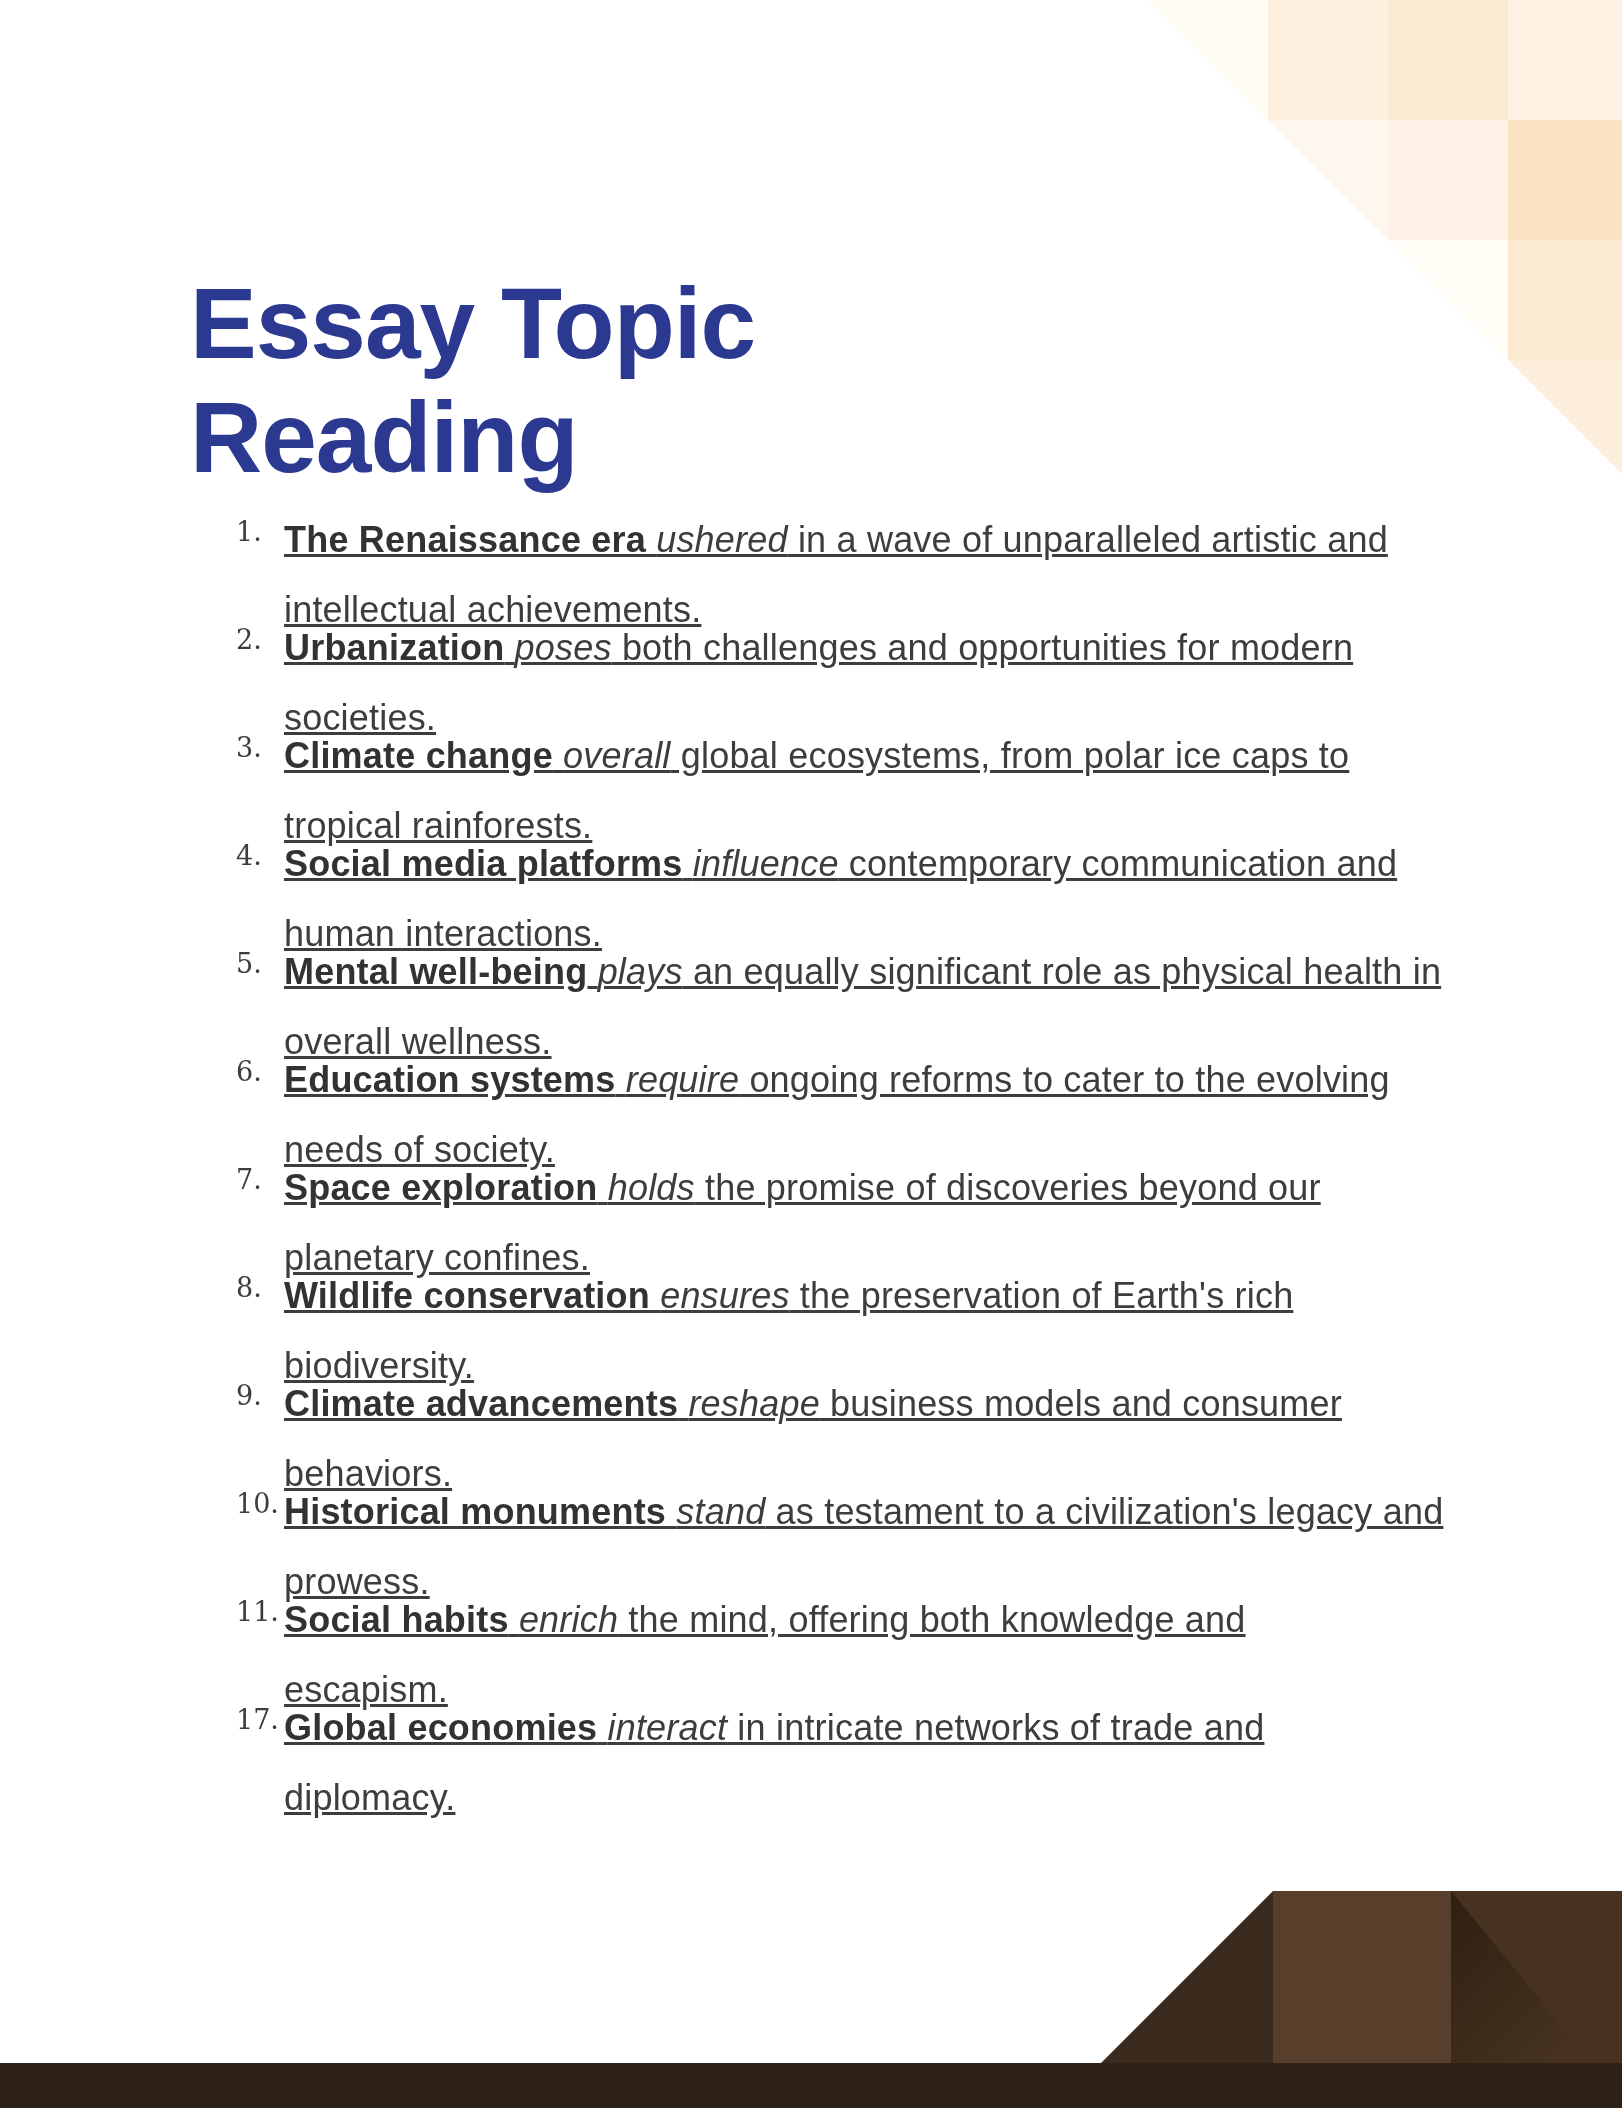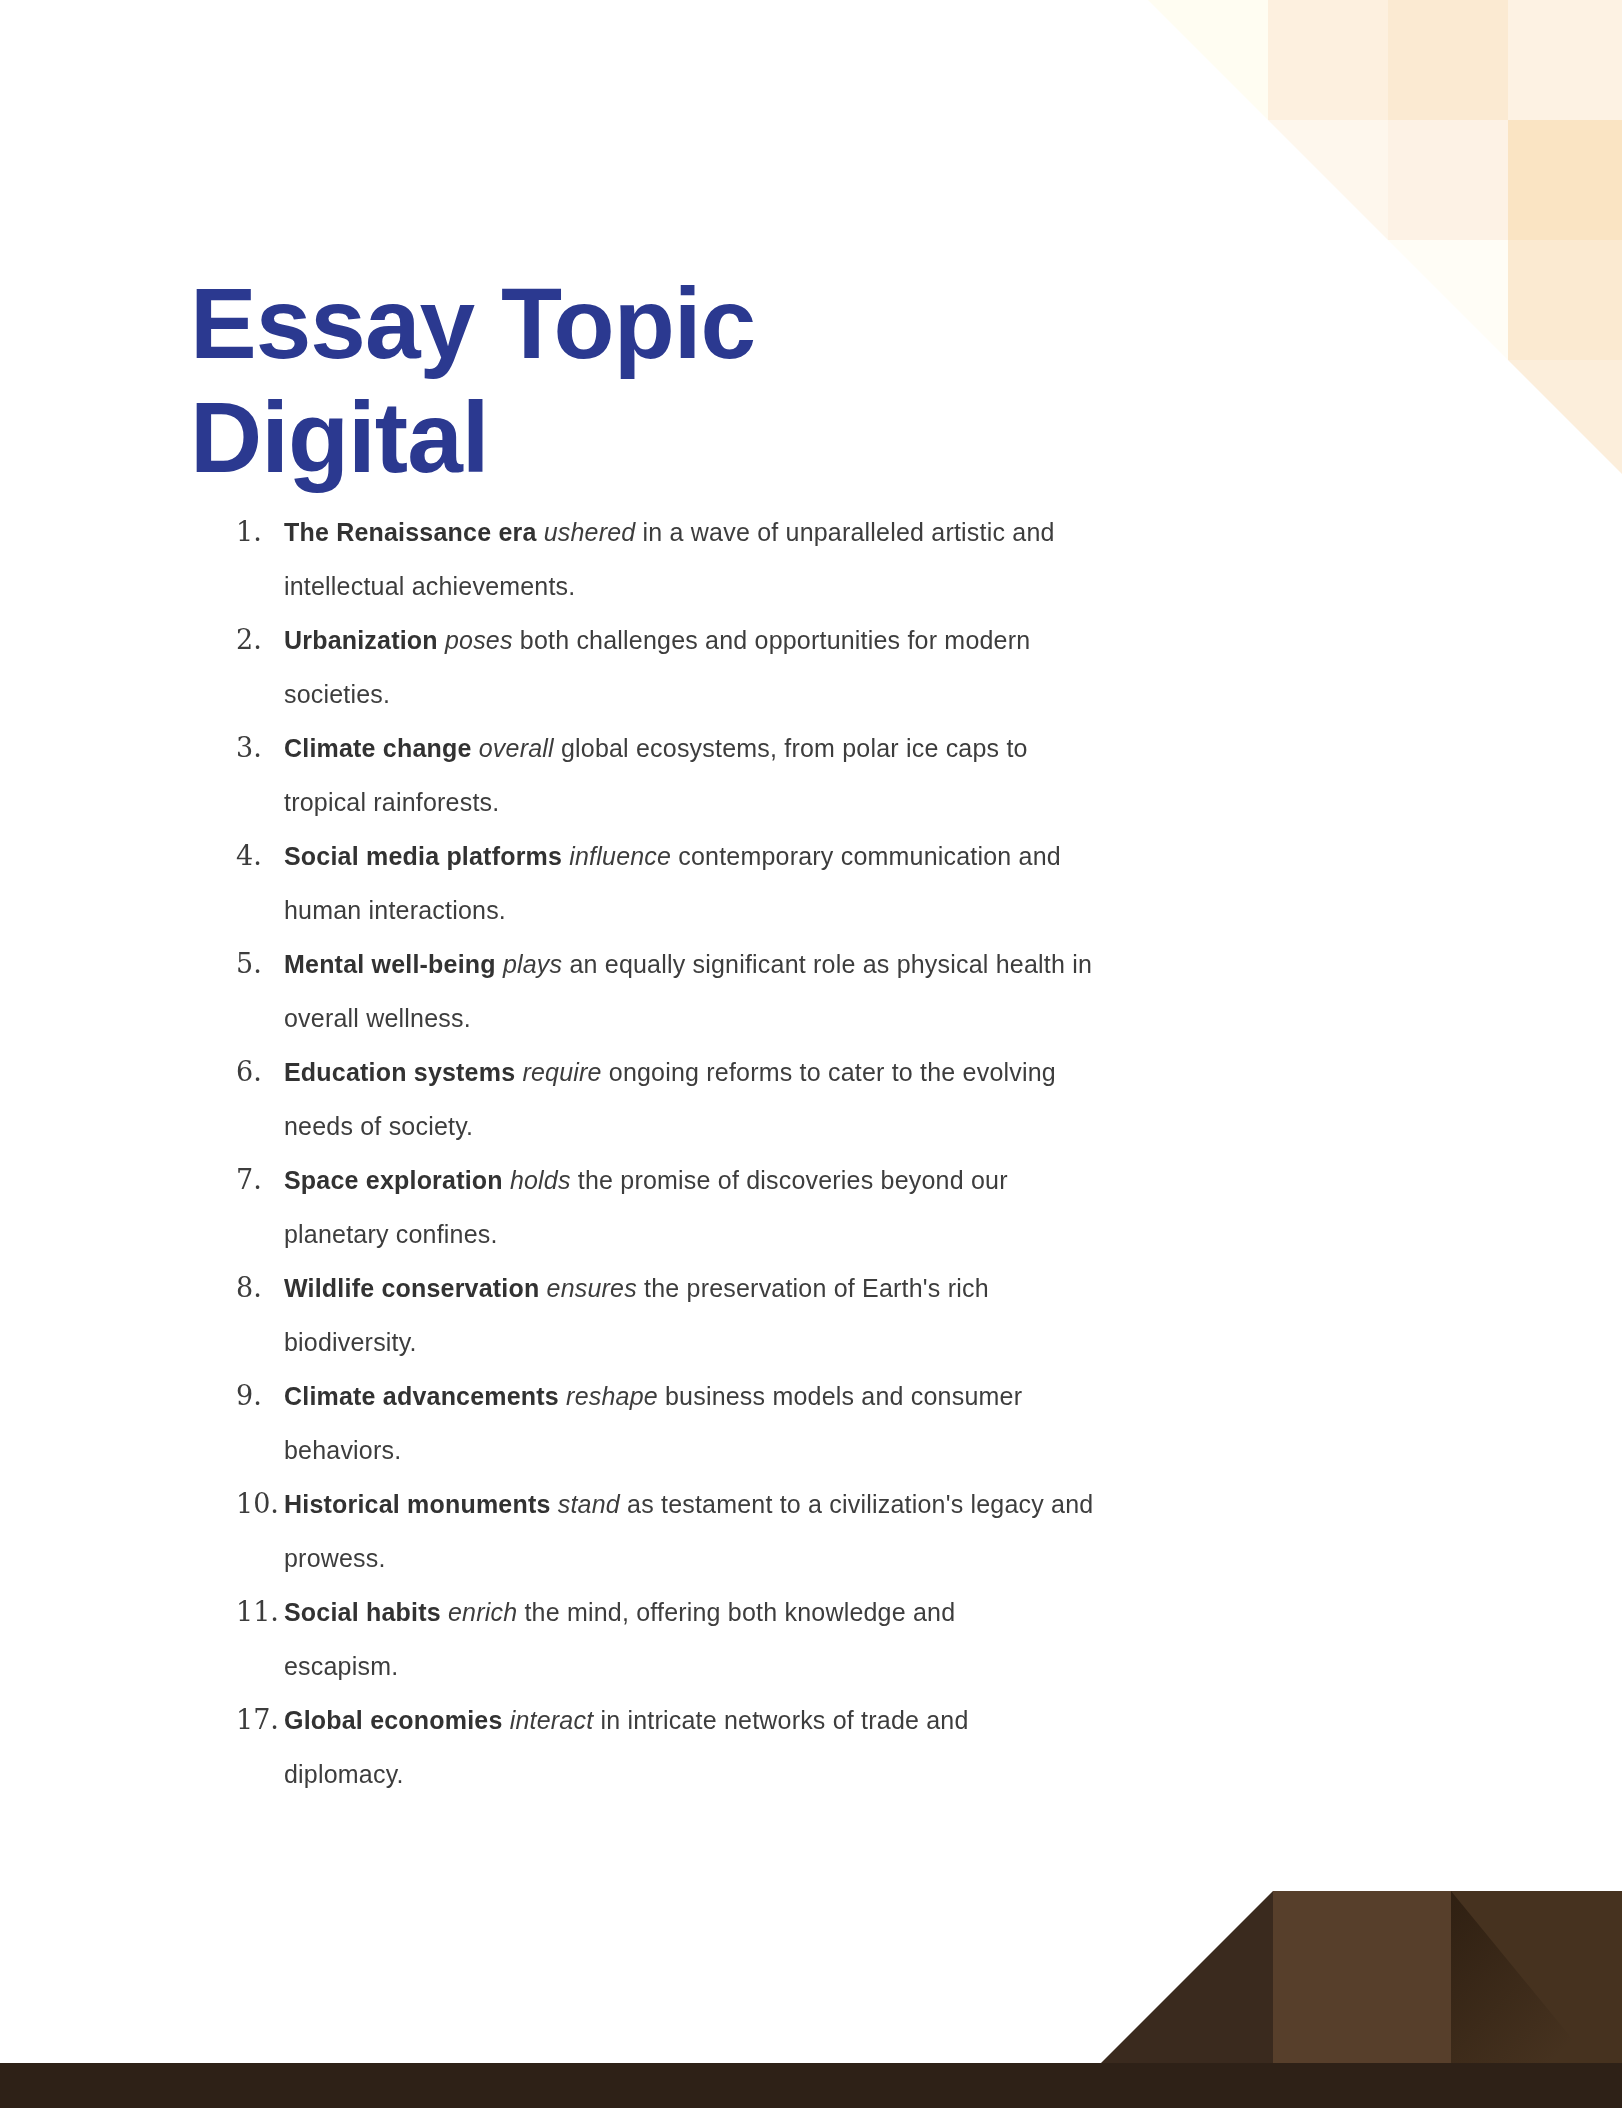--- a/index.html
+++ b/index.html
@@ -57,24 +57,25 @@
     left: 236px;
     top: 0;
     width: 46px;
     font-family: "DejaVu Serif", serif;
     font-size: 27px;
     line-height: 54px;
     color: #3d3d3d;
   }
   .txt {
     margin: 0 0 0 284px;
-    font-size: 25px;
-    line-height: 54px;
+    font-size: 36px;
+    line-height: 70px;
     color: #3d3d3d;
     letter-spacing: 0.2px;
+    text-decoration: underline;
   }
   .txt b { color: #323232; font-weight: 700; }
   .txt i { font-style: italic; }
 
   
   .bottom-decor {
     position: absolute;
     left: 0;
     top: 1860px;
     width: 1622px;
@@ -94,21 +95,21 @@
       <div class="grid-cell" style="left: 120px; top: 120px; background: rgb(254, 247, 237);"></div>
       <div class="grid-cell" style="left: 240px; top: 120px; background: rgb(253, 242, 229);"></div>
       <div class="grid-cell" style="left: 360px; top: 120px; background: rgb(250, 228, 195);"></div>
       <div class="grid-cell" style="left: 240px; top: 240px; background: rgb(255, 253, 246);"></div>
       <div class="grid-cell" style="left: 360px; top: 240px; background: rgb(251, 234, 209);"></div>
       <div class="grid-cell" style="left: 360px; top: 360px; background: rgb(252, 238, 219);"></div>
     </div>
 
   <div class="title">
     <div>Essay Topic</div>
-    <div>Digital</div>
+    <div>Reading</div>
   </div>
 
   <div class="list">
       <div class="item">
         <span class="num">1.</span>
         <p class="txt"><b>The Renaissance era</b> <i>ushered</i> in a wave of unparalleled artistic and<br>intellectual achievements.</p>
       </div>
       <div class="item">
         <span class="num">2.</span>
         <p class="txt"><b>Urbanization</b> <i>poses</i> both challenges and opportunities for modern<br>societies.</p>

